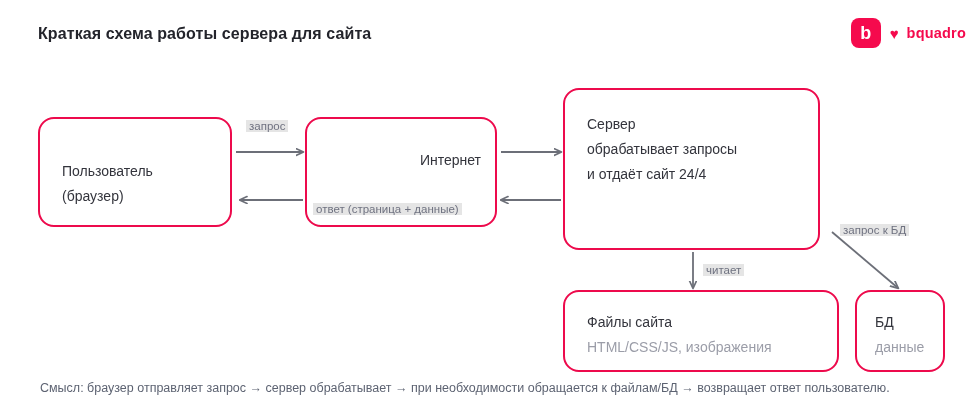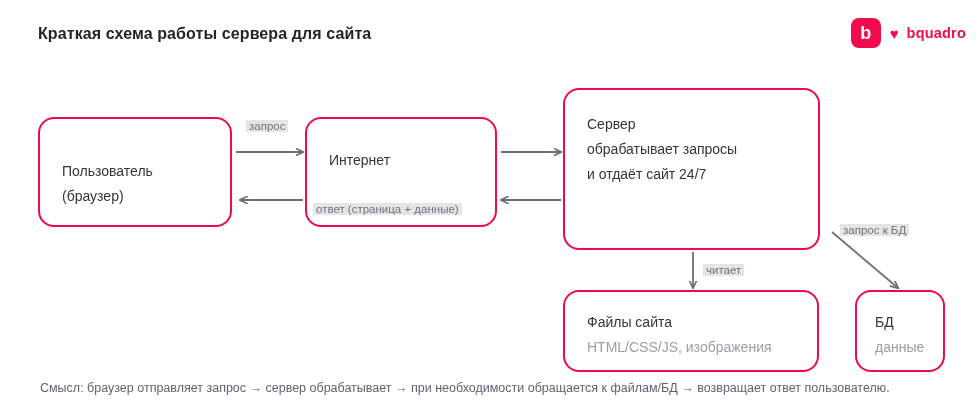--- a/index.html
+++ b/index.html
@@ -82,27 +82,27 @@
     white-space: nowrap;
   }
   .node-line.muted {
     color: #9b9da8;
   }
 
   
   #node-user      { left: 38px;  top: 117px; width: 194px; height: 110px; }
   #node-user .node-inner      { top: 40px; }
 
-  #node-internet  { left: 305px; top: 117px; width: 192px; height: 110px; }
+  #node-internet  { left: 305px; top: 117px; width: 192px; height: 110px; text-align: right; }
   #node-internet .node-inner  { top: 29px; }
 
   #node-server    { left: 563px; top: 88px;  width: 257px; height: 162px; text-decoration: underline; }
   #node-server .node-inner    { top: 22px; }
 
-  #node-files     { left: 563px; top: 290px; width: 256px; height: 82px; }
+  #node-files     { left: 563px; top: 290px; width: 276px; height: 82px; }
   #node-files .node-inner     { top: 18px; }
 
   #node-db        { left: 855px; top: 290px; width: 90px;  height: 82px; }
   #node-db .node-inner        { top: 18px; left: 18px; right: 8px; }
 
   
   #diagram-edges {
     position: absolute;
     left: 0; top: 0;
     width: 980px; height: 420px;
@@ -178,21 +178,21 @@
 <div class="node" id="node-internet">
   <div class="node-inner">
     <div class="node-line">Интернет</div>
   </div>
 </div>
 
 <div class="node" id="node-server">
   <div class="node-inner">
     <div class="node-line">Сервер</div>
     <div class="node-line">обрабатывает запросы</div>
-    <div class="node-line">и отдаёт сайт 24/7</div>
+    <div class="node-line">и отдаёт сайт 24/4</div>
   </div>
 </div>
 
 <div class="node" id="node-files">
   <div class="node-inner">
     <div class="node-line">Файлы сайта</div>
     <div class="node-line muted">HTML/CSS/JS, изображения</div>
   </div>
 </div>
 

